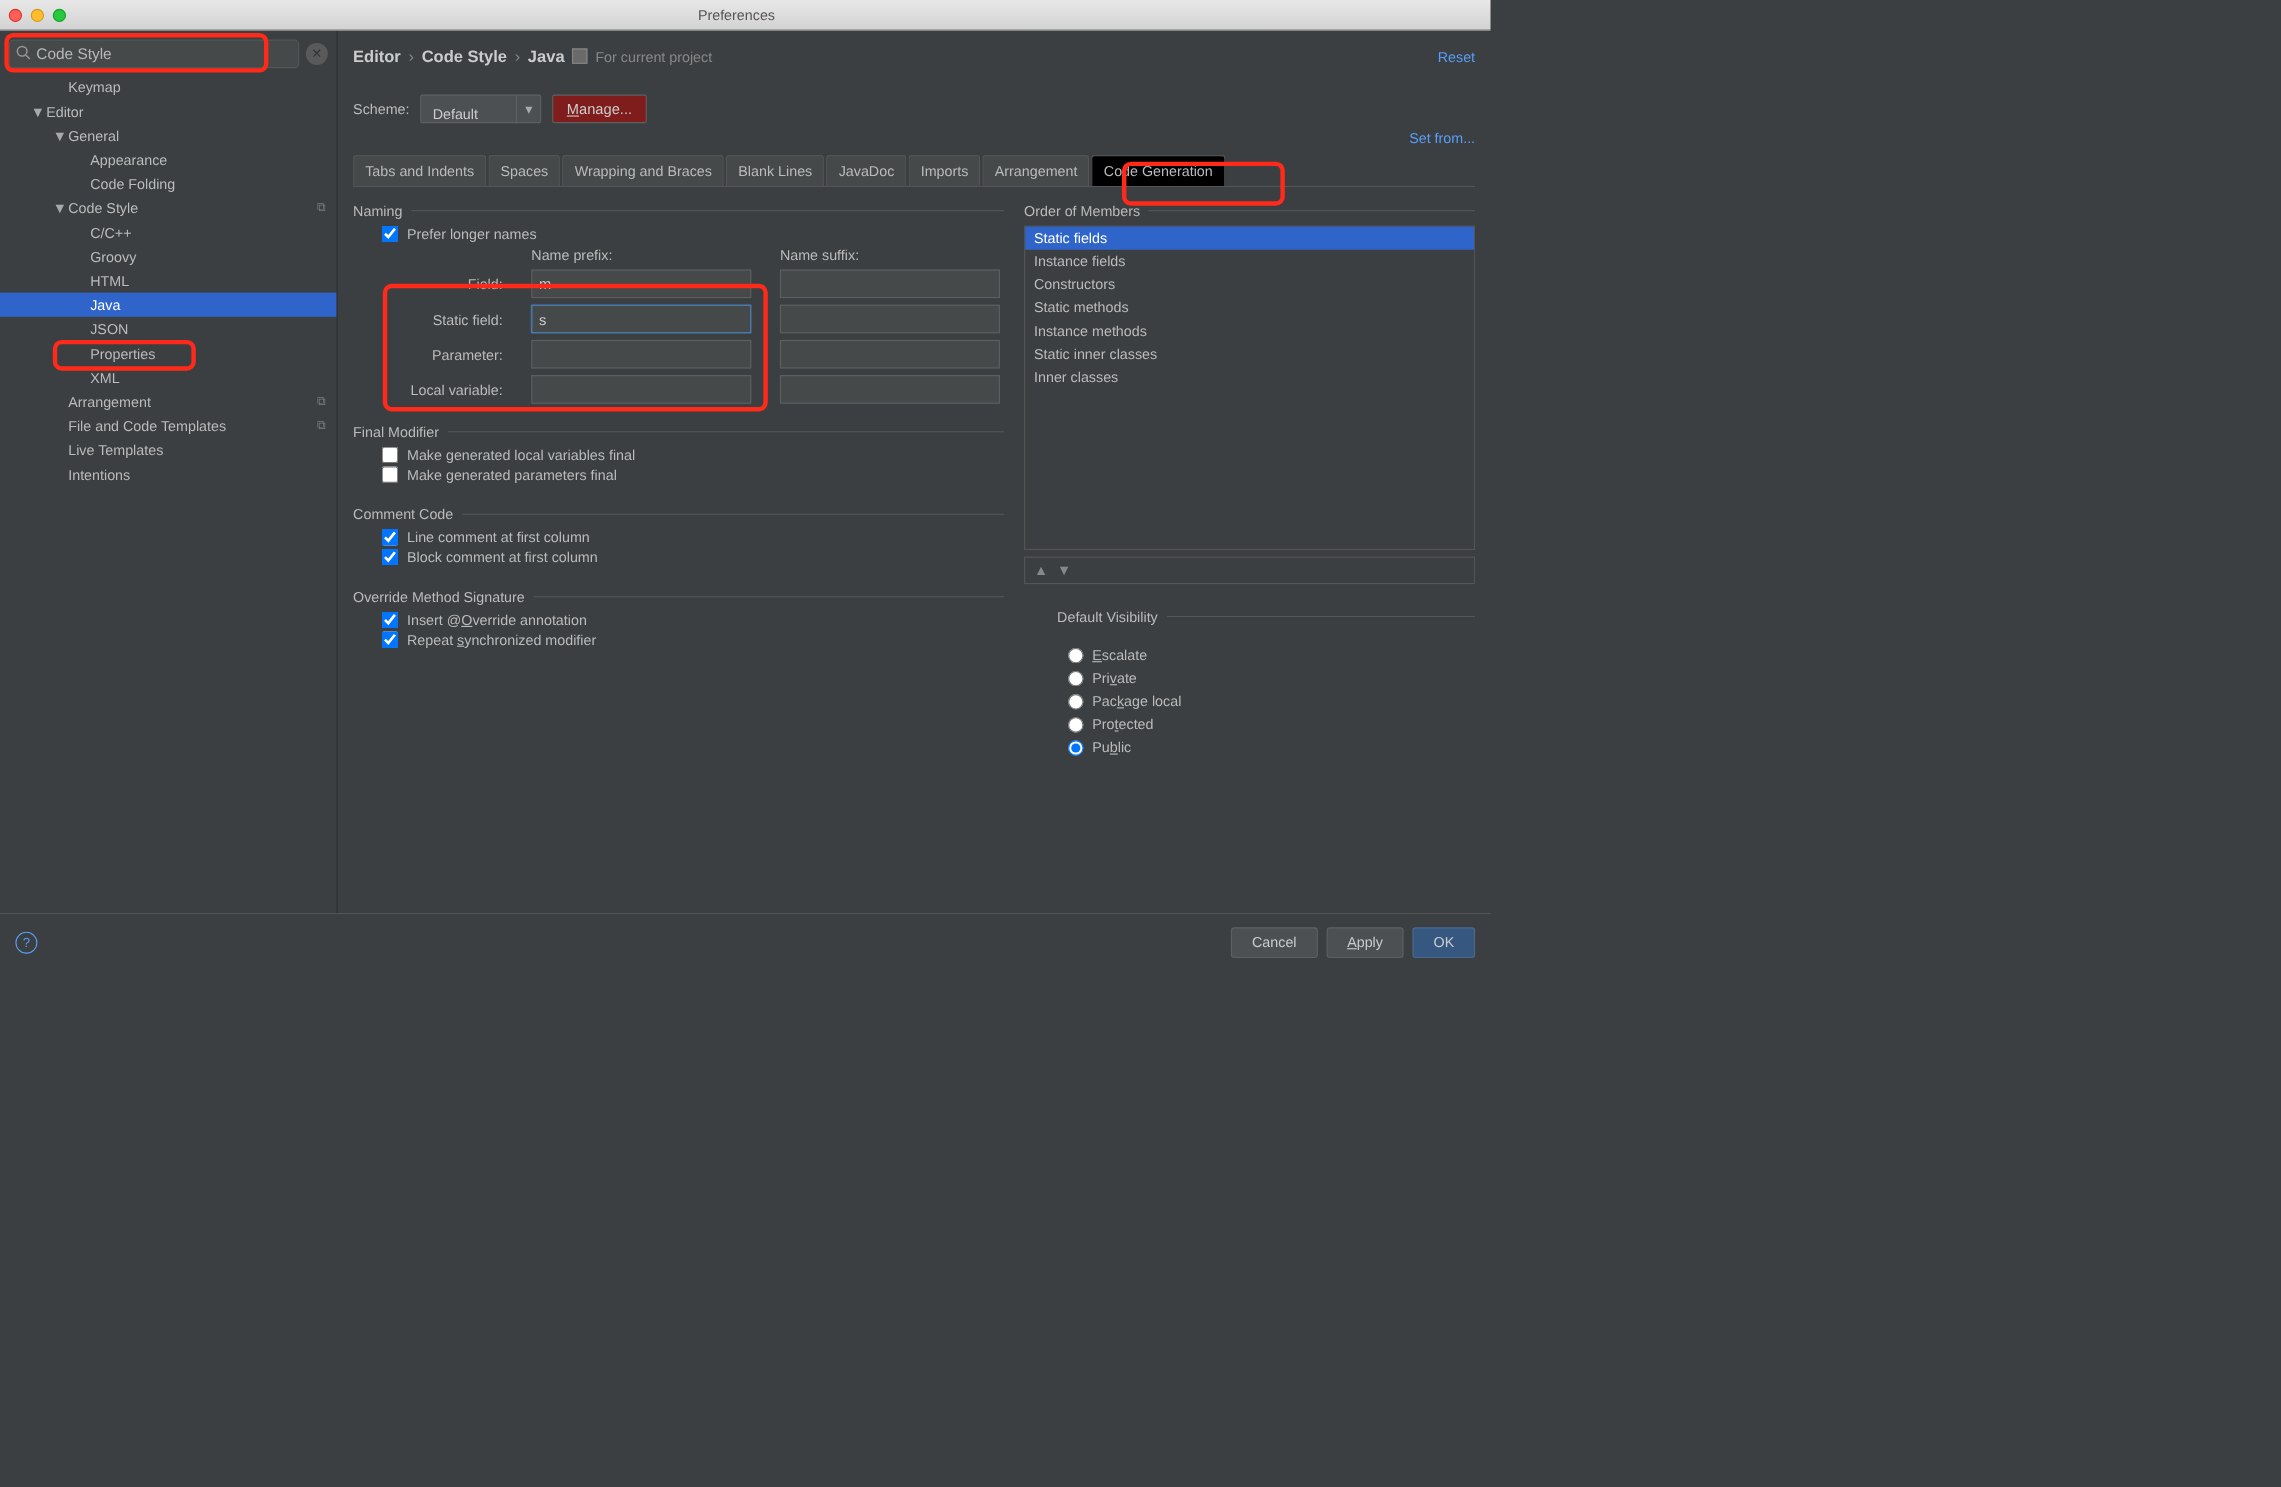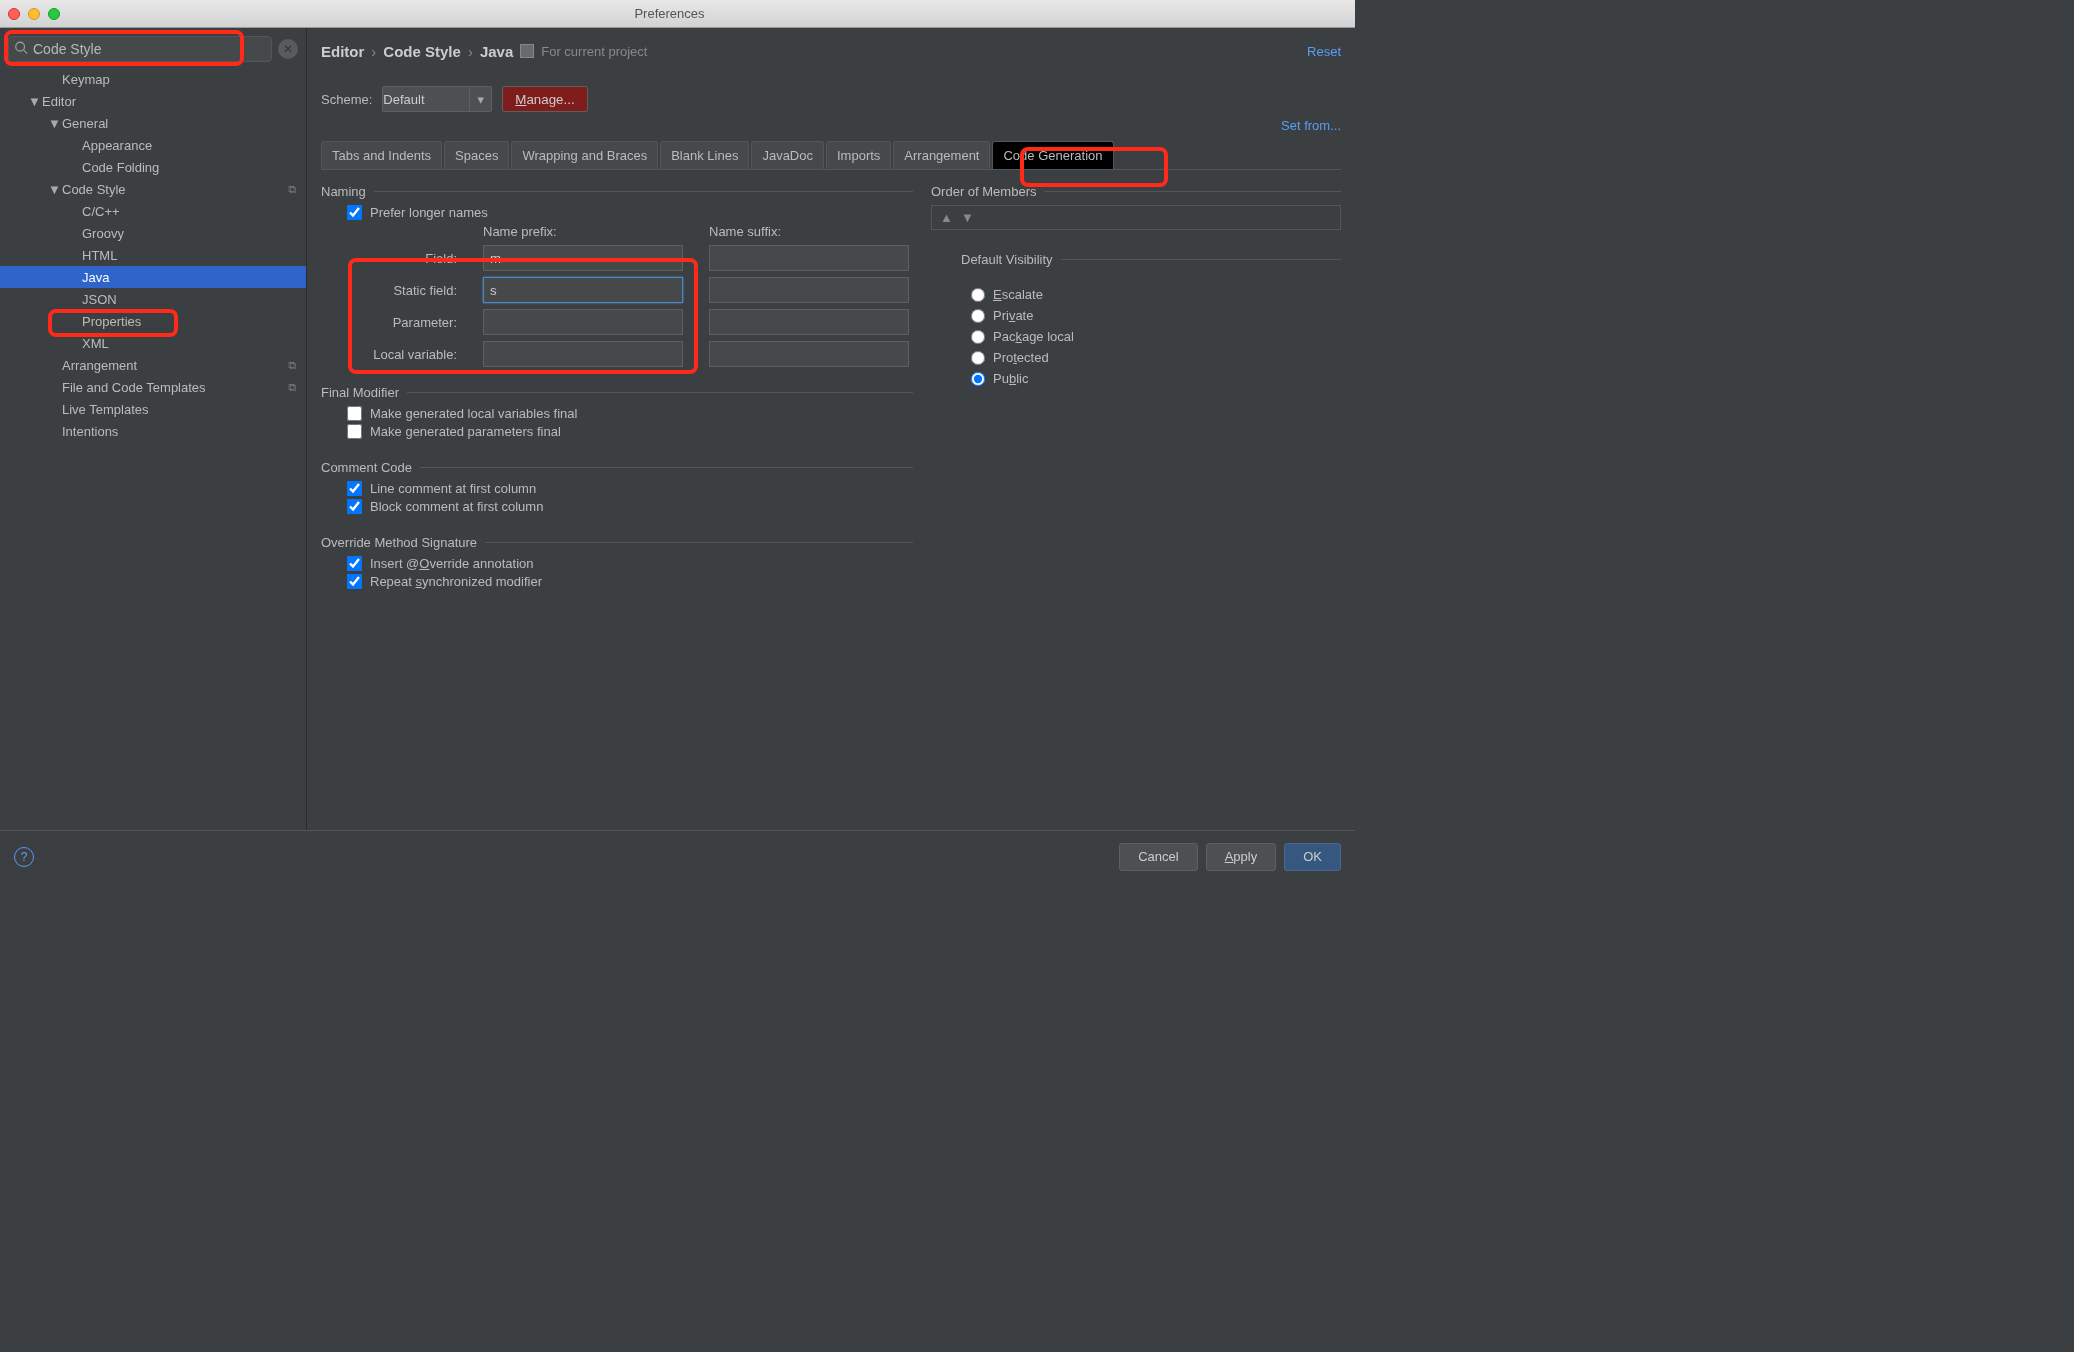--- a/index.html
+++ b/index.html
@@ -37,21 +37,21 @@
 .breadcrumb-row { display: flex; align-items: center; justify-content: space-between; height: 30px; }
 .breadcrumb { font-size: 15px; color: #bbbbbb; display: flex; align-items: center; gap: 7px; }
 .breadcrumb b { font-weight: 600; color: #cccccc; }
 .bc-sep { color: #888; }
 .proj-icon { display: inline-block; width: 14px; height: 14px; background: #6a6a6a; border: 1px solid #888; }
 .proj-label { color: #888; font-size: 13px; }
 .link { color: #589df6; cursor: pointer; }
 
 .scheme-row { display: flex; align-items: center; gap: 10px; margin-top: 20px; }
 .scheme-label { color: #bbbbbb; }
-.dropdown { display: flex; align-items: center; background: #4c5052; border: 1px solid #5e6060; min-width: 110px; height: 26px; color: #ccc; padding-left: 0; border-radius: 2px; }
+.dropdown { display: flex; align-items: flex-end; background: #4c5052; border: 1px solid #5e6060; min-width: 110px; height: 26px; color: #ccc; padding-left: 10px; border-radius: 2px; }
 .dropdown-arrow { border-left: 1px solid #5e6060; width: 22px; height: 100%; display: flex; align-items: center; justify-content: center; color: #aaa; margin-left: auto; }
 .btn { background: #7f1d1d; border: 1px solid #5e6060; color: #ccc; height: 26px; padding: 0 12px; border-radius: 2px; cursor: pointer; }
 
 .setfrom-row { text-align: right; margin-top: 6px; }
 
 .tabs { display: flex; gap: 2px; margin-top: 8px; border-bottom: 1px solid #555; flex-wrap: nowrap; }
 .tab { padding: 6px 10px; color: #bbbbbb; background: #45494a; border: 1px solid #555; border-bottom: none; cursor: pointer; font-size: 13px; white-space: nowrap; border-radius: 3px 3px 0 0; }
 .tab.active { background: #000000; }
 
 .content { flex: 1; overflow-y: auto; display: flex; gap: 18px; padding-top: 10px; min-height: 0; }
@@ -302,20 +302,29 @@
               <input type="checkbox" checked="" style="">
               <span><span>Repeat </span><span class="underline-key">s</span><span>ynchronized modifier</span></span>
             </label>
 
         </div>
 
         <div class="right-col">
           <div class="section-title">
               <span>Order of Members</span>
             </div>
+          <div class="members-list" id="members">
+              <div class="selected">Static fields</div>
+              <div>Instance fields</div>
+              <div>Constructors</div>
+              <div>Static methods</div>
+              <div>Instance methods</div>
+              <div>Static inner classes</div>
+              <div>Inner classes</div>
+            </div>
           <div class="arrow-row">
             <span>▲</span>
             <span>▼</span>
           </div>
 
           <div style="height:18px"></div>
           <div class="section-title" style="margin-left:30px">
               <span>Default Visibility</span>
             </div>
           <div class="radio-group" id="vis">

